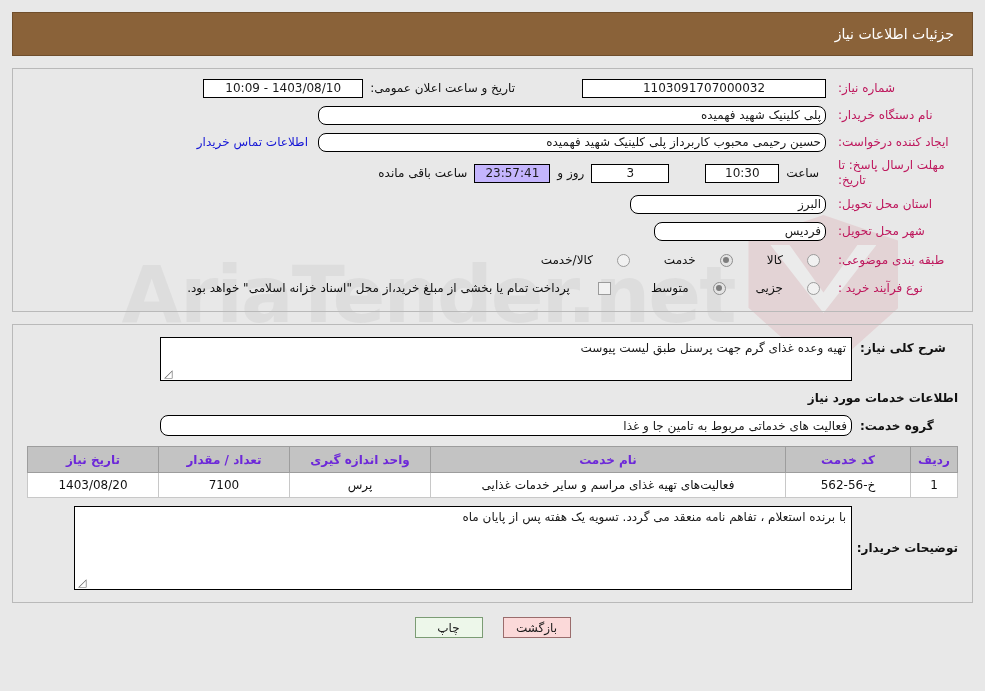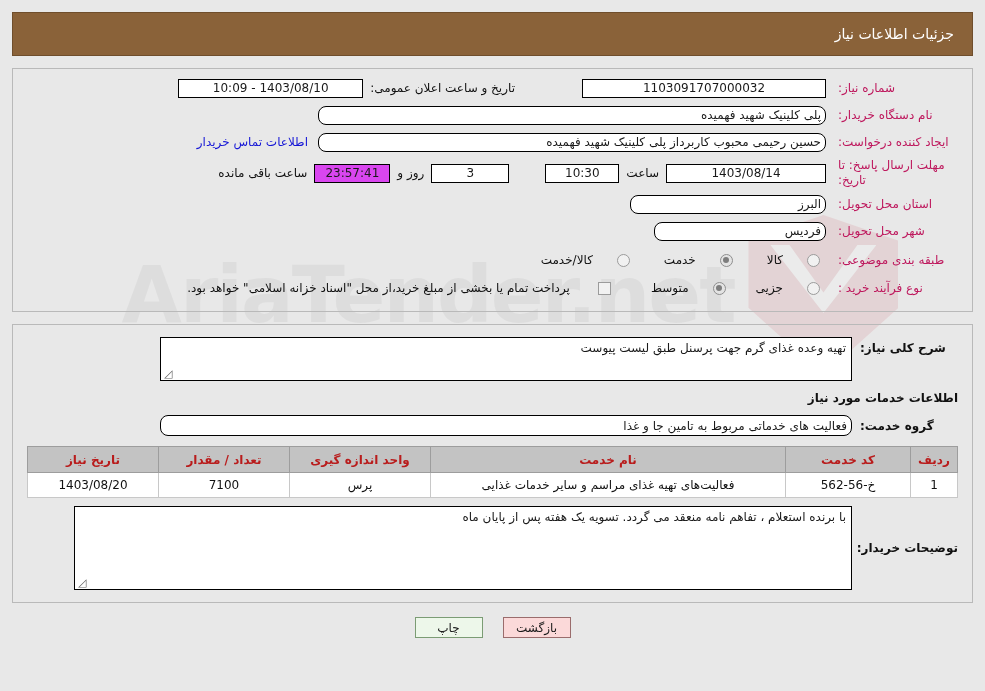--- a/index.html
+++ b/index.html
@@ -87,21 +87,21 @@
     height:19px;
     box-sizing:border-box;
     font-family:"DejaVu Sans","Liberation Sans",sans-serif;
     font-size:12px;
     padding:0 4px;
     display:flex;align-items:center;
     overflow:hidden;white-space:nowrap;
   }
   .fld.center{justify-content:center;}
   .fld.rightal{justify-content:flex-start;border-radius:8px;}
-  .fld.yellow{background:#d946ef;}
+  .fld.yellow{background:#c4b5fd;}
 
   .mid-lbl{
     font-size:12px;color:#111;padding:0 7px;flex:none;white-space:nowrap;
   }
   .link{
     color:#1516d6;font-size:12px;white-space:nowrap;cursor:pointer;
   }
 
   
   .radio{
@@ -153,21 +153,21 @@
     border-collapse:collapse;
     width:100%;
     margin-top:4px;
     background:#fff;
     font-size:12px;
   }
   table.grid th{
     background:#c3c3c3;
     border:1px solid #9d9d9d;
     font-weight:bold;
-    color:#b91c1c;
+    color:#6d28d9;
     height:25px;
     padding:0 6px;
     text-align:center;
     white-space:nowrap;
   }
   table.grid td{
     border:1px solid #c8c8c8;
     height:24px;
     padding:0 6px;
     text-align:center;
@@ -209,37 +209,36 @@
   <div class="title-bar">
     <div class="t">جزئیات اطلاعات نیاز</div>
   </div>
 
   <div class="panel">
 
     <div class="row">
       <div class="lbl lbl-w">شماره نیاز:</div>
       <div class="fld center" style="width:244px;">1103091707000032</div>
       <div class="mid-lbl" style="margin-right:60px;">تاریخ و ساعت اعلان عمومی:</div>
-      <div class="fld center" style="width:185px;">1403/08/10 - 10:09</div>
+      <div class="fld center" style="width:160px;">1403/08/10 - 10:09</div>
     </div>
 
     <div class="row">
       <div class="lbl lbl-w">نام دستگاه خریدار:</div>
       <div class="fld rightal" style="width:508px;">پلی کلینیک شهید فهمیده</div>
     </div>
 
     <div class="row">
       <div class="lbl lbl-w">ایجاد کننده درخواست:</div>
       <div class="fld rightal" style="width:508px;">حسین رحیمی محبوب کاربرداز پلی کلینیک شهید فهمیده</div>
       <div class="link" style="margin-right:10px;">اطلاعات تماس خریدار</div>
     </div>
 
     <div class="row">
       <div class="lbl lbl-w lbl-2l">مهلت ارسال پاسخ: تا تاریخ:</div>
-      <div class="fld center" style="width:160px;">1403/08/14</div>
       <div class="mid-lbl">ساعت</div>
       <div class="fld center" style="width:74px;">10:30</div>
       <div style="width:36px;"></div>
       <div class="fld center" style="width:78px;">3</div>
       <div class="mid-lbl">روز و</div>
       <div class="fld center yellow" style="width:76px;">23:57:41</div>
       <div class="mid-lbl">ساعت باقی مانده</div>
     </div>
 
     <div class="row">

